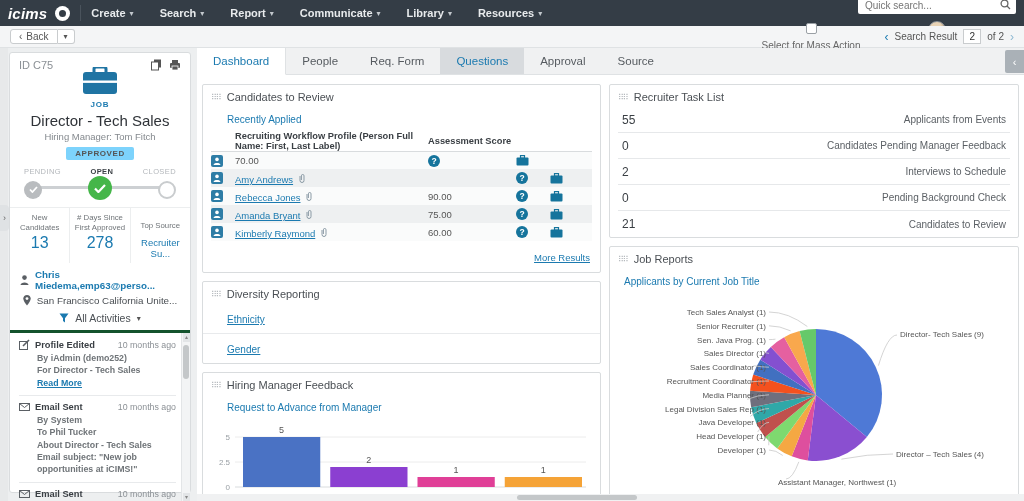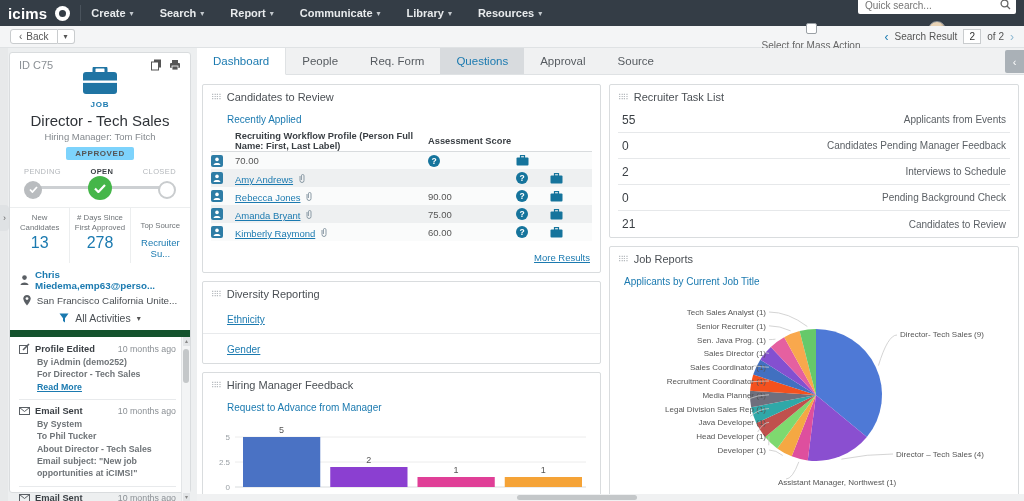--- a/index.html
+++ b/index.html
@@ -3,21 +3,21 @@
 <meta charset="utf-8">
 <style>
   * { margin:0; padding:0; box-sizing:border-box; }
   html,body { width:1024px; height:501px; overflow:hidden; background:#edeff0;
     font-family:"Liberation Sans","DejaVu Sans",sans-serif; }
   .app { position:relative; width:1024px; height:501px; }
 
   
   .topnav { position:absolute; top:0; left:0; right:0; height:26px; background:#343d46;
     display:flex; align-items:center; padding:0 8px; color:#f2f4f5; }
-  .logo { font-size:15px; font-weight:bold; letter-spacing:.2px; color:#fff; margin-right:8px; }
+  .logo { font-size:15px; font-weight:bold; letter-spacing:.2px; color:#fff; margin-right:8px;font-style:italic; }
   .globe { width:15px; height:15px; border-radius:50%; background:#fff; position:relative; margin-right:8px; }
   .globe:after { content:""; position:absolute; inset:4px; border-radius:50%; background:#343d46; }
   .nav-sep { width:1px; height:16px; background:#4a535c; margin:0 10px 0 2px; }
   .nav-item { font-size:11px; font-weight:bold; color:#e8ebed; margin-right:26px; display:flex; align-items:center; gap:4px; cursor:pointer; }
   .nav-item .caret { font-size:8px; color:#c2c8cd; }
   .topnav-right { margin-left:auto; display:flex; align-items:center; gap:7px;flex-direction:column; }
   .person-select { border:1px solid #5a626a; border-radius:3px; font-size:10px; color:#fff;
     padding:2px 7px; display:flex; align-items:center; gap:5px; background:#3c454e; }
   .qsearch { position:relative; }
   .qsearch input { width:158px; height:18px; border:none; border-radius:2px; font-size:10px;
@@ -77,21 +77,21 @@
     display:flex; align-items:flex-end; justify-content:center; }
   .stat-value { font-size:16px; color:#1b7ab0; margin-top:2px; }
   .stat-link { font-size:9.5px; color:#1b7ab0; margin-top:6px; }
   .contact { margin-top:6px; padding:0 10px; }
   .c-row { display:flex; gap:6px; align-items:center; justify-content:center; margin-bottom:4px; }
   .c-link { font-size:9.8px; color:#1b7ab0; font-weight:bold; }
   .c-text { font-size:9.8px; color:#4a4f54; }
   .filterrow { display:flex; align-items:center; justify-content:center; gap:6px; margin-top:6px;
     font-size:10.5px; color:#4a4f54; }
   .filterrow .caret { font-size:8px; color:#555; }
-  .feed { position:relative; margin-top:6px; border-top:7px solid #14532d; height:172px; overflow:hidden; }
+  .feed { position:relative; margin-top:6px; border-top:3px solid #14532d; height:172px; overflow:hidden; }
   .feed-inner { padding:6px 14px 0 9px; }
   .act { border-bottom:1px solid #e8eaec; padding-bottom:6px; margin-bottom:6px; }
   .act:last-child { border-bottom:none; }
   .act-h { display:flex; align-items:center; gap:5px; }
   .act-title { font-size:9.3px; font-weight:bold; color:#3a3f44; }
   .act-time { margin-left:auto; font-size:8.8px; color:#8b9095; }
   .act-body { padding-left:18px; font-size:8.8px; color:#6f7478; line-height:1.4; margin-top:2px;font-weight:bold; }
   .act-link { color:#1b7ab0; text-decoration:underline; font-size:8.8px; }
   .feed-sb { position:absolute; right:0; top:0; bottom:0; width:9px; background:#f3f4f5; border-left:1px solid #e3e5e7; }
   .feed-sb .th { position:absolute; top:12px; left:1px; width:6px; height:34px; background:#c4c7c9; border-radius:3px; }

